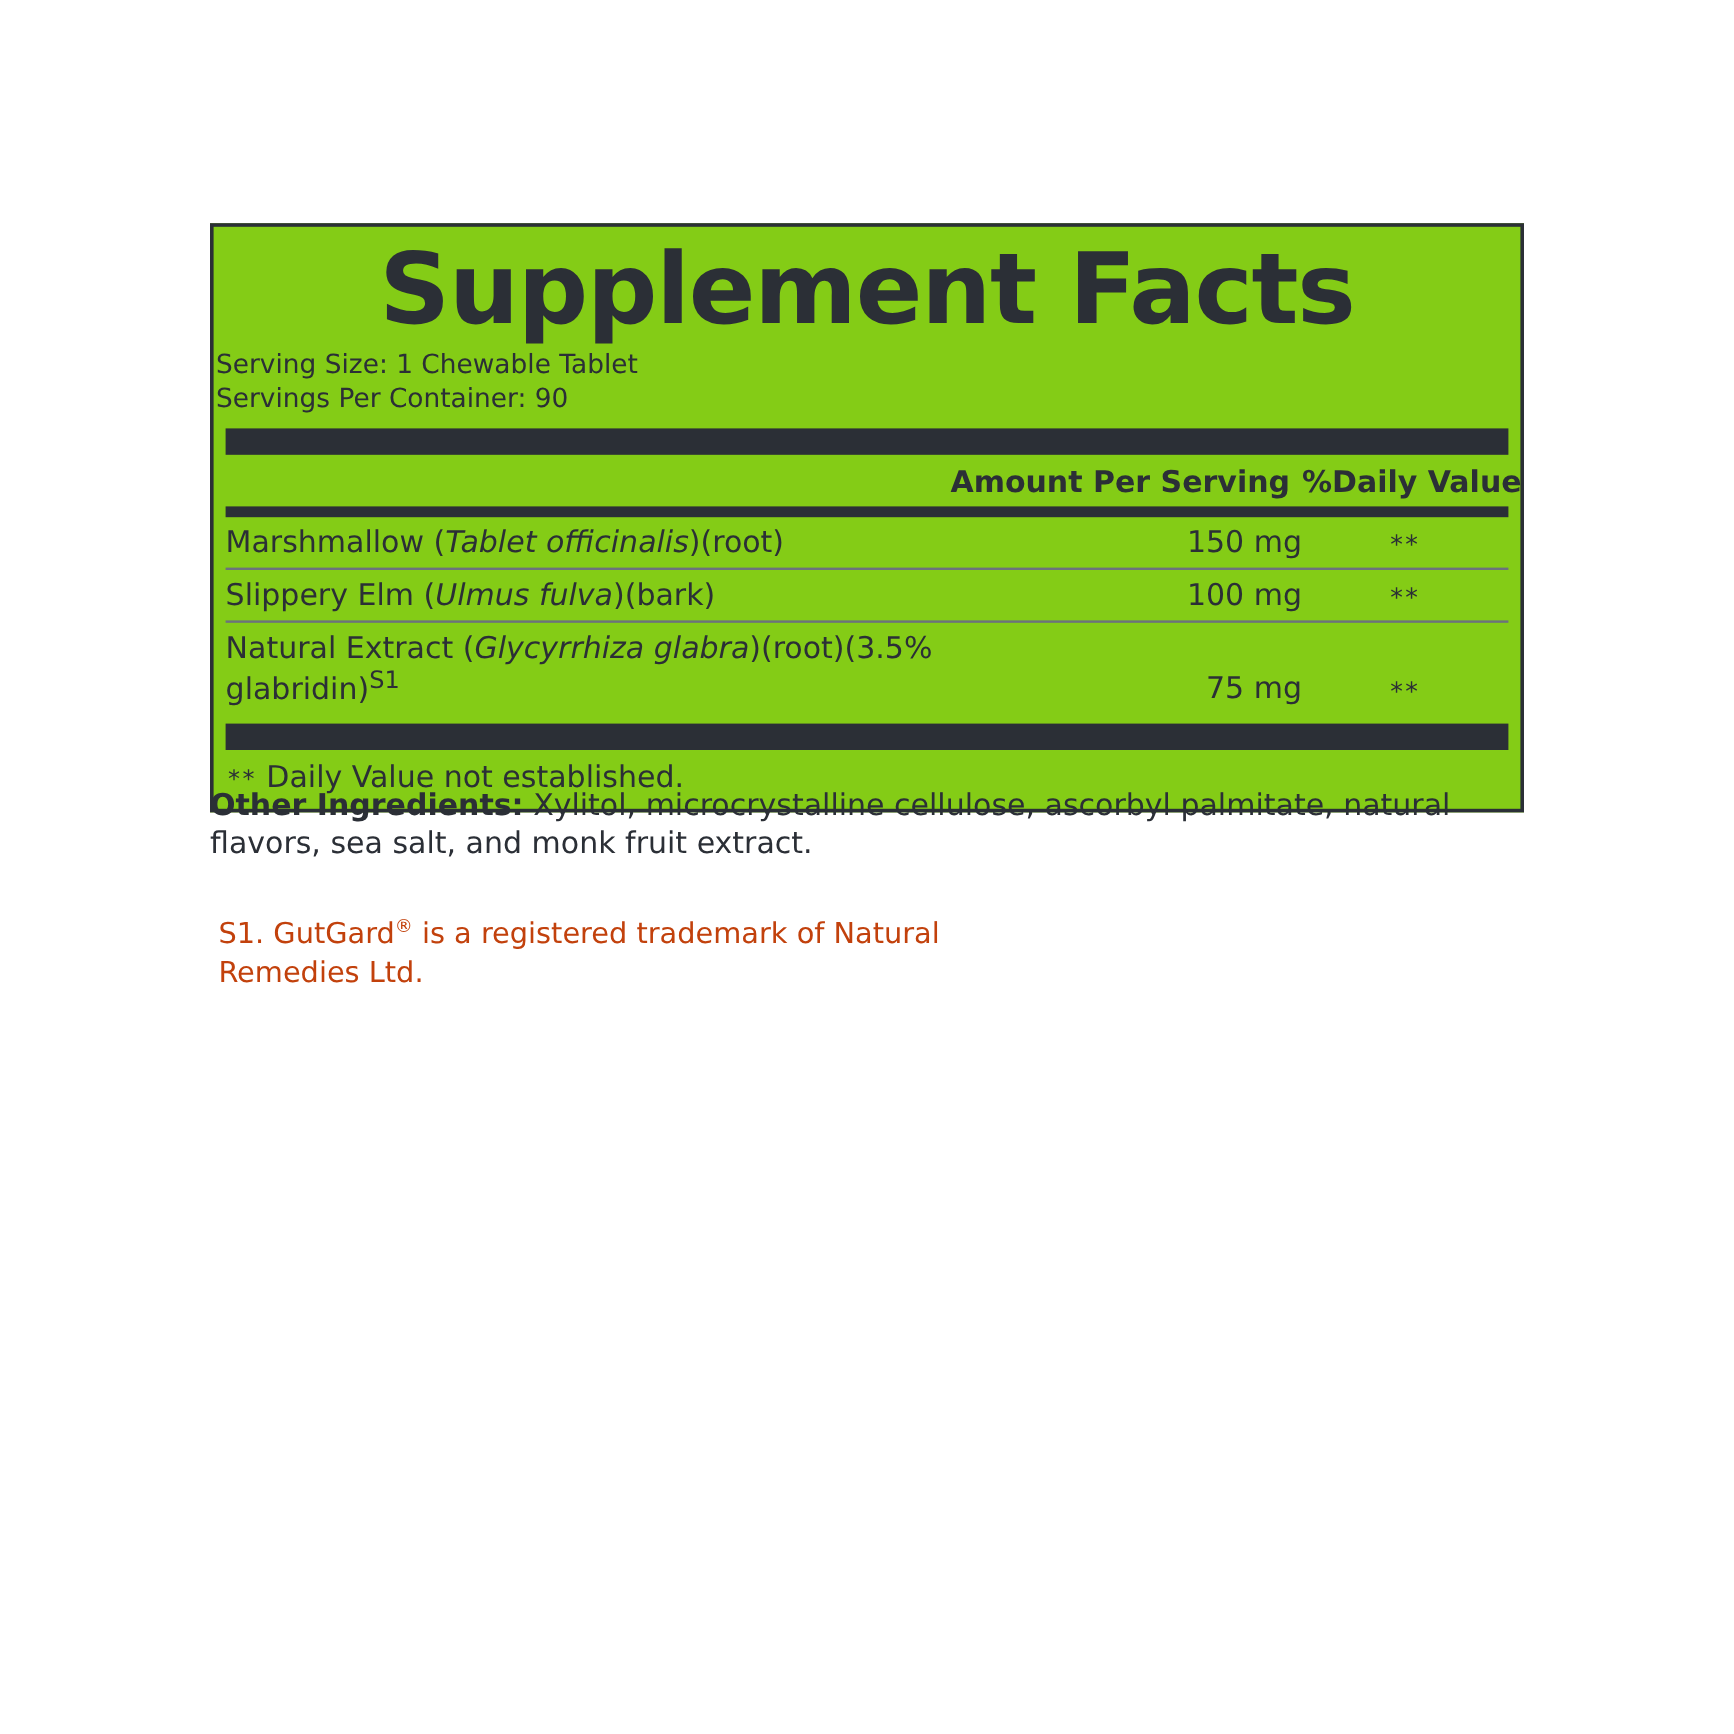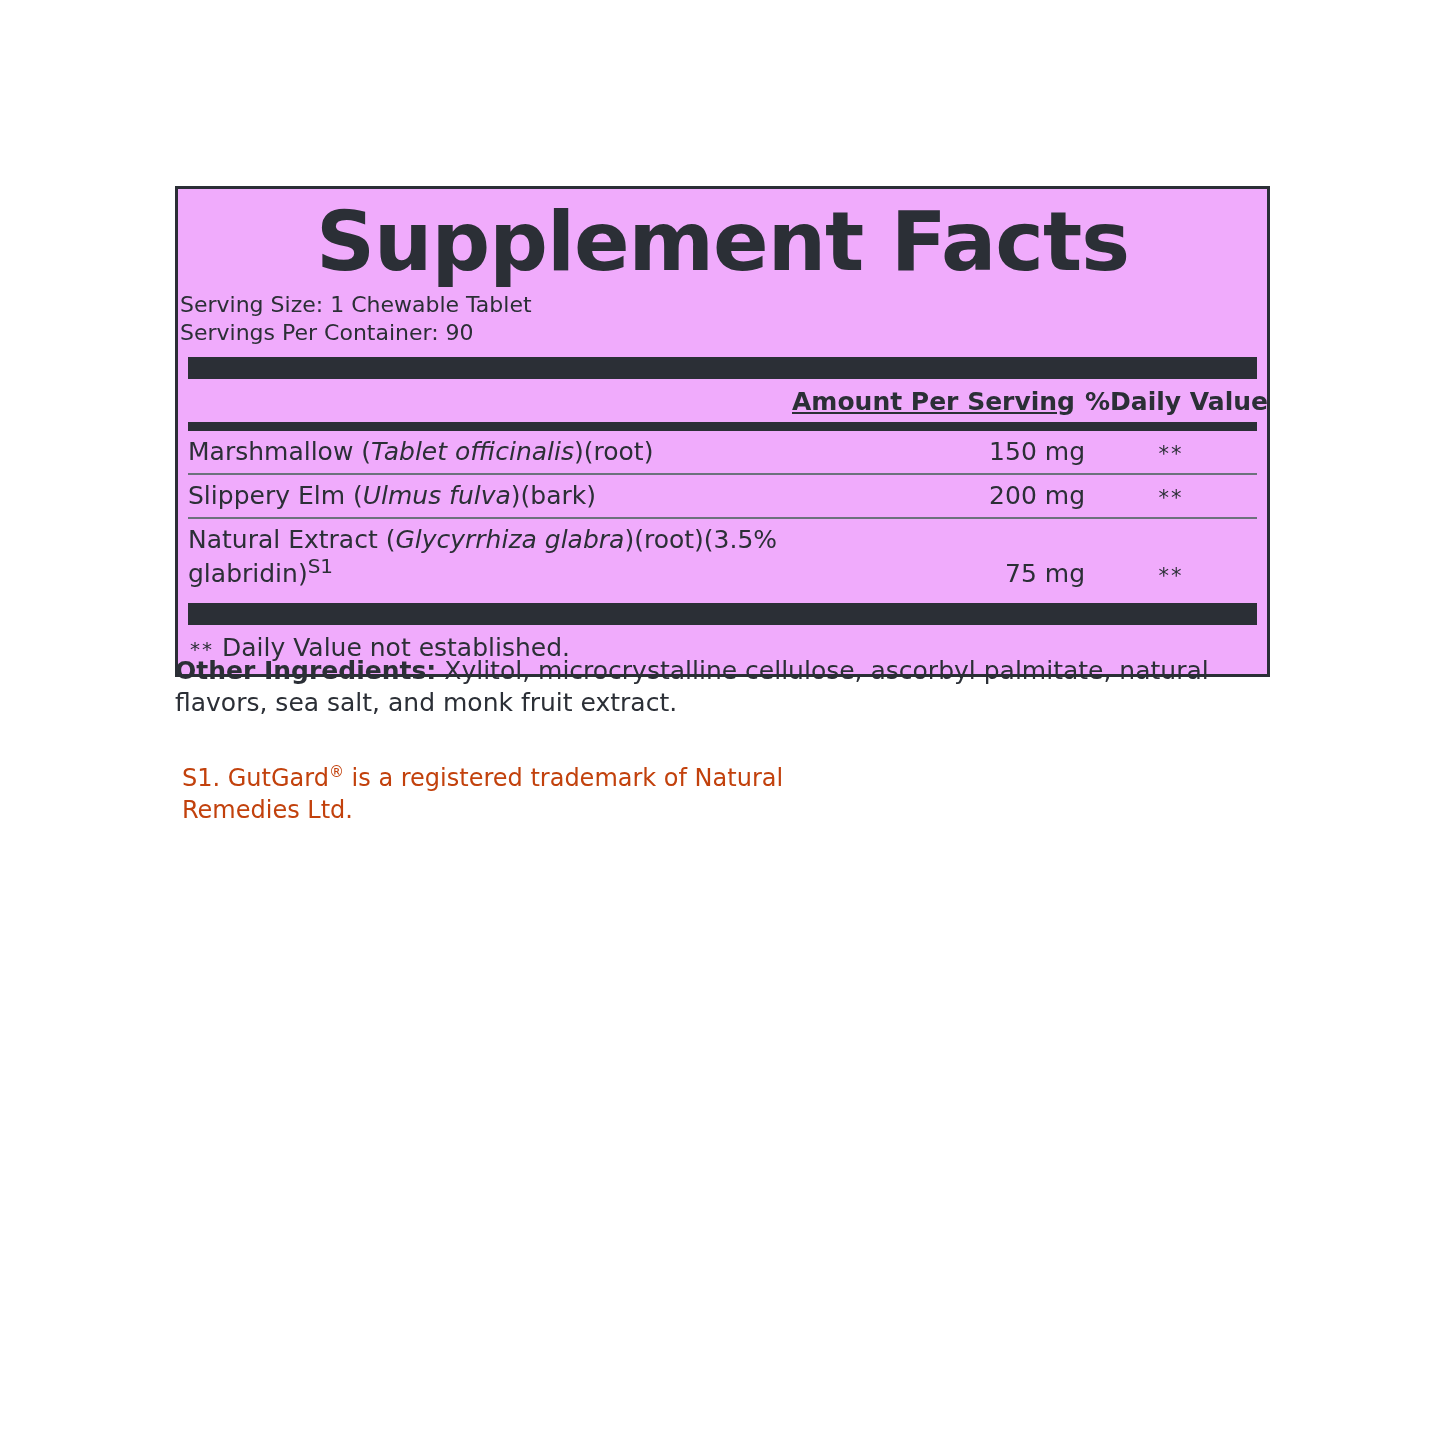--- a/index.html
+++ b/index.html
@@ -16,21 +16,21 @@
     overflow: hidden;
   }
 
   .panel {
     position: absolute;
     left: 175px;
     top: 186px;
     width: 1095px;
     box-sizing: border-box;
     border: 3px solid #2b2f36;
-    background: #f0abfc;
+    background: #84cc16;
     padding: 0;
   }
 
   .title {
     font-size: 82px;
     font-weight: 700;
     letter-spacing: -1px;
     line-height: 1.05;
     text-align: center;
     color: #2b2f36;
@@ -66,21 +66,20 @@
     align-items: flex-end;
     justify-content: flex-end;
     padding: 8px 10px 0 10px;
     font-size: 25px;
     font-weight: 700;
     color: #2b2f36;
   }
   .hdr-amount {
     text-align: left;
     white-space: nowrap;
-    text-decoration: underline;
   }
   .hdr-dv {
     width: 172px;
     white-space: nowrap;
     padding-left: 10px;
   }
 
   table.facts {
     width: calc(100% - 20px);
     margin: 0 10px;
@@ -175,21 +174,21 @@
 
   <table class="facts">
     <tbody>
       <tr>
         <td class="name"><span>Marshmallow (</span><span class="ital">Tablet officinalis</span><span>)(root)</span></td>
         <td class="amt">150 mg</td>
         <td class="dv">**</td>
       </tr>
       <tr>
         <td class="name"><span>Slippery Elm (</span><span class="ital">Ulmus fulva</span><span>)(bark)</span></td>
-        <td class="amt">200 mg</td>
+        <td class="amt">100 mg</td>
         <td class="dv">**</td>
       </tr>
       <tr>
         <td class="name"><span>Natural Extract (</span><span class="ital">Glycyrrhiza glabra</span><span>)(root)(3.5% glabridin)</span><sup class="ref">S1</sup></td>
         <td class="amt">75 mg</td>
         <td class="dv">**</td>
       </tr>
     </tbody>
   </table>
 

